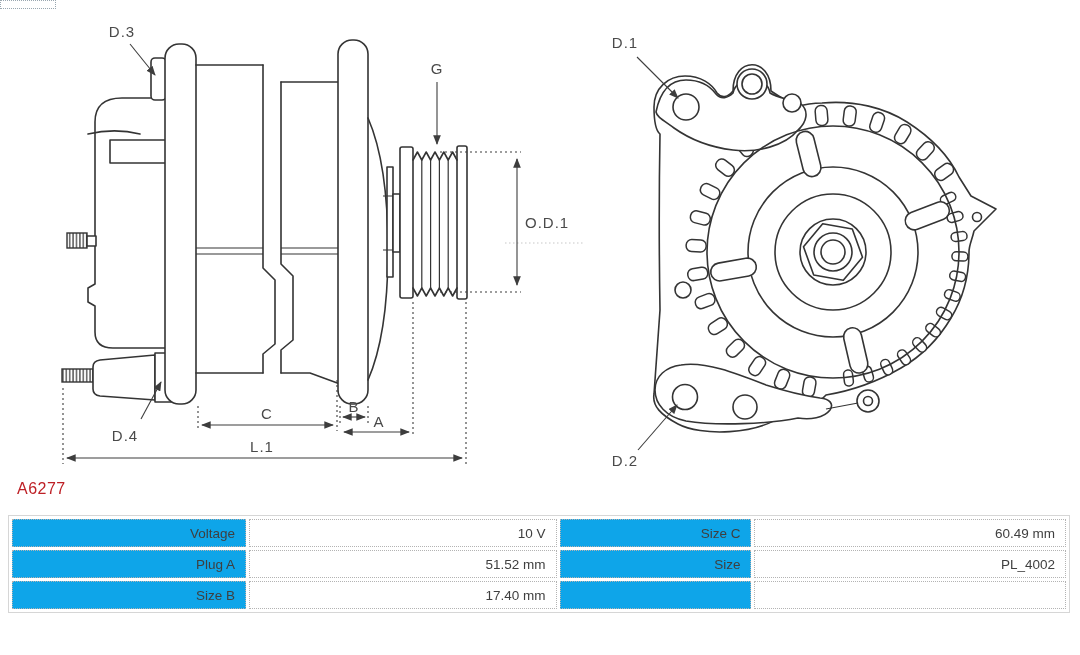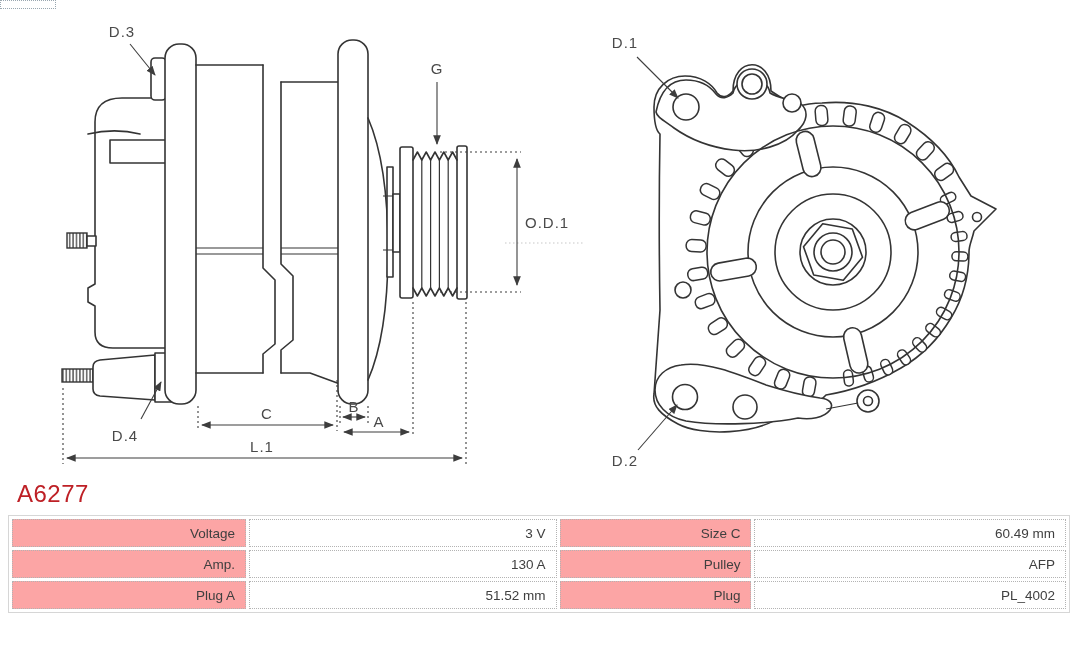--- a/index.html
+++ b/index.html
@@ -12,30 +12,30 @@
   .ln{fill:none;stroke:#343434;stroke-width:1.6;stroke-linejoin:round;stroke-linecap:round;}
   .wh{fill:#ffffff;stroke:#343434;stroke-width:1.6;stroke-linejoin:round;}
   .thin{fill:none;stroke:#343434;stroke-width:1.2;}
   .dim{fill:none;stroke:#3d3d3d;stroke-width:1.1;}
   .dot{fill:none;stroke:#3d3d3d;stroke-width:1.1;stroke-dasharray:2 3;}
   .faint{fill:none;stroke:#c7c7c7;stroke-width:1;stroke-dasharray:1.5 2.5;}
   .dtxt{fill:#4a4a4a;font-size:15px;letter-spacing:1px;font-family:"Liberation Sans",sans-serif;}
   #fv-slots rect,#fv-teeth rect{fill:#fff;stroke:#343434;stroke-width:1.5;}
   #fv-spokes rect{fill:#fff;stroke:#343434;stroke-width:1.6;}
   
-  .code{position:absolute;left:17px;top:480px;margin:0;font-size:24px;
+  .code{position:absolute;left:17px;top:480px;margin:0;font-size:16px;
         font-weight:400;color:#be2026;letter-spacing:.5px;}
   
   .spec-wrap{position:absolute;left:8px;top:515px;width:1062px;}
   table.specs{border-collapse:separate;border-spacing:3px;width:100%;
               table-layout:fixed;background:#fff;border:1px solid #d6d6d6;}
   table.specs td{height:26px;font-size:13.5px;color:#3f3f3f;
                  border:1px dotted #b3b3b3;text-align:right;
                  padding:0 10px 0 4px;overflow:hidden;white-space:nowrap;}
-  table.specs td.lbl{background:#fca5a5;margin-left:16px;}
+  table.specs td.lbl{background:#0ea5e9;margin-left:16px;}
 </style>
 </head>
 <body>
 
 <div class="artifact"></div>
 
 <svg id="drawing" width="1080" height="480" viewBox="0 0 1080 480">
   <defs>
     <marker id="ah" viewBox="0 0 10 8" refX="9" refY="4" markerWidth="9" markerHeight="7" orient="auto-start-reverse">
       <path d="M0,0 L10,4 L0,8 Z" fill="#3d3d3d"></path>
@@ -215,31 +215,31 @@
   <table class="specs">
     <colgroup>
       <col style="width:233px">
         <col style="width:306px">
       <col style="width:191px">
         <col style="width:310px">
     </colgroup>
     <tbody>
       <tr>
         <td class="lbl">Voltage</td>
-        <td>3 V</td>
+        <td>10 V</td>
         <td class="lbl">Size C</td>
         <td>60.49 mm</td>
       </tr>
       <tr>
-        <td class="lbl">Amp.</td>
-        <td>130 A</td>
-        <td class="lbl">Pulley</td>
-        <td>AFP</td>
+        <td class="lbl">Plug A</td>
+        <td>51.52 mm</td>
+        <td class="lbl">Size</td>
+        <td>PL_4002</td>
       </tr>
       <tr>
-        <td class="lbl">Plug A</td>
-        <td>51.52 mm</td>
-        <td class="lbl">Plug</td>
-        <td>PL_4002</td>
+        <td class="lbl">Size B</td>
+        <td>17.40 mm</td>
+        <td class="lbl"></td>
+        <td></td>
       </tr>
     </tbody>
   </table>
 </div>
 
 </body></html>

